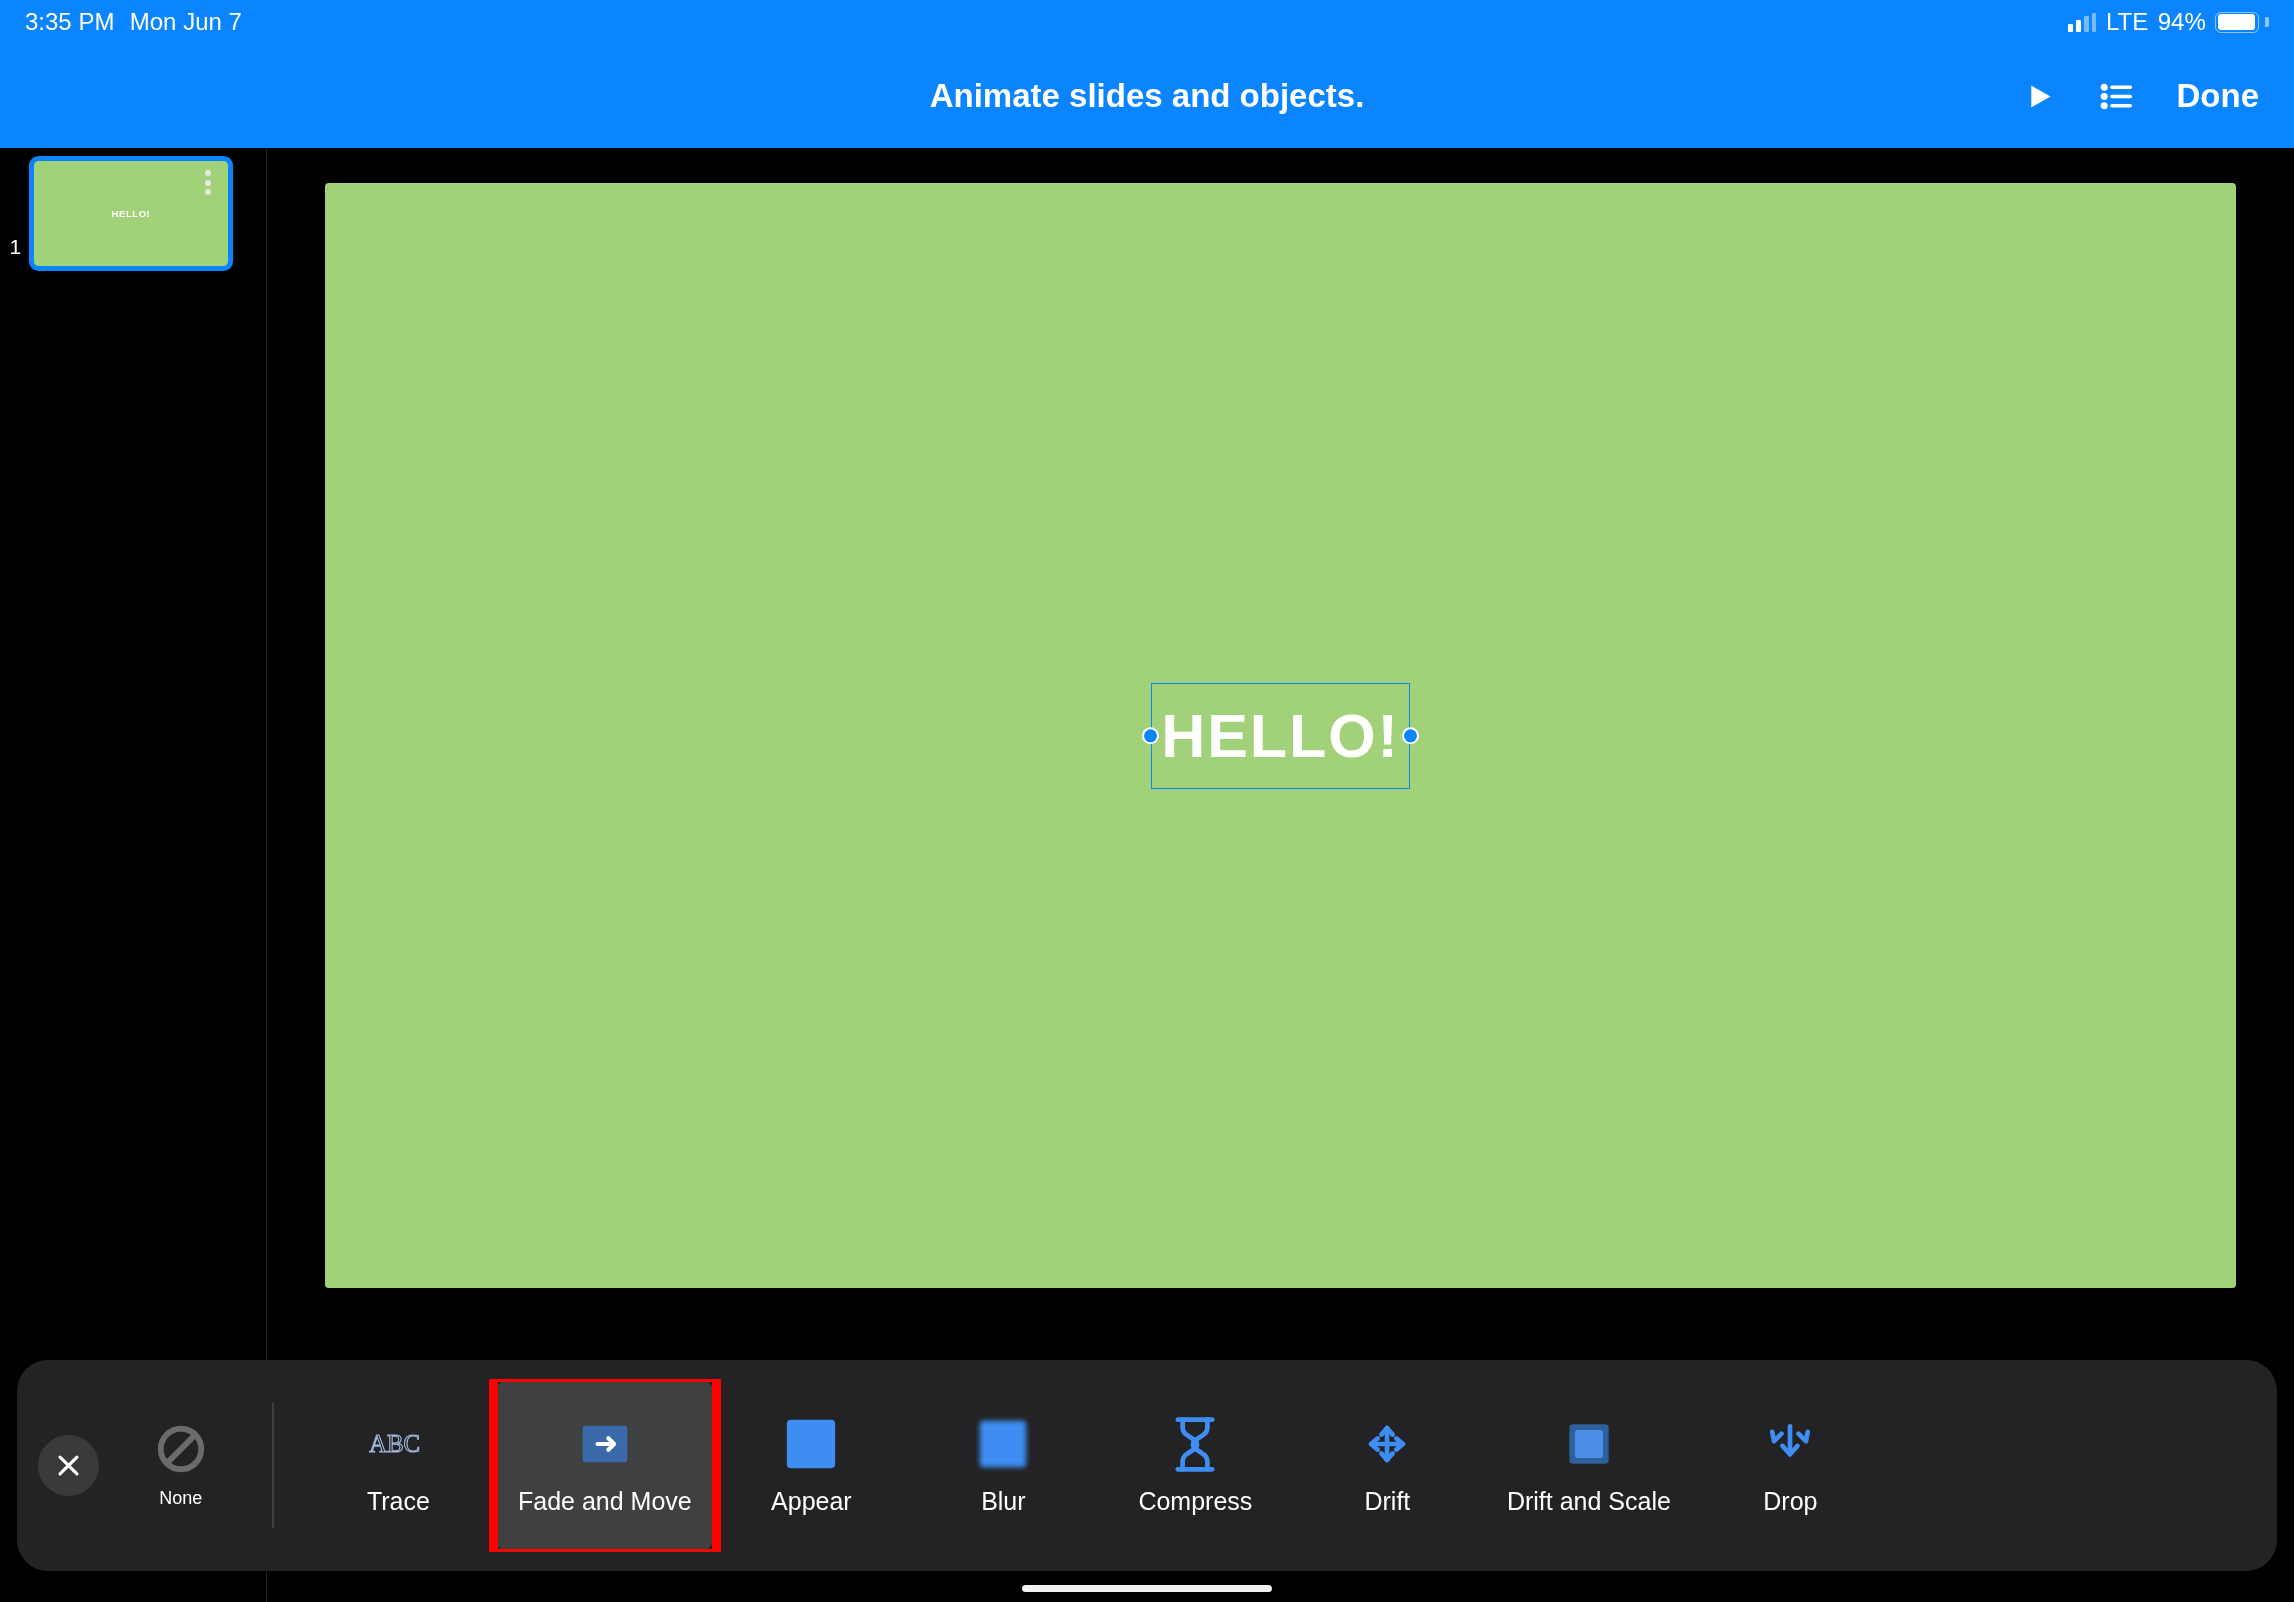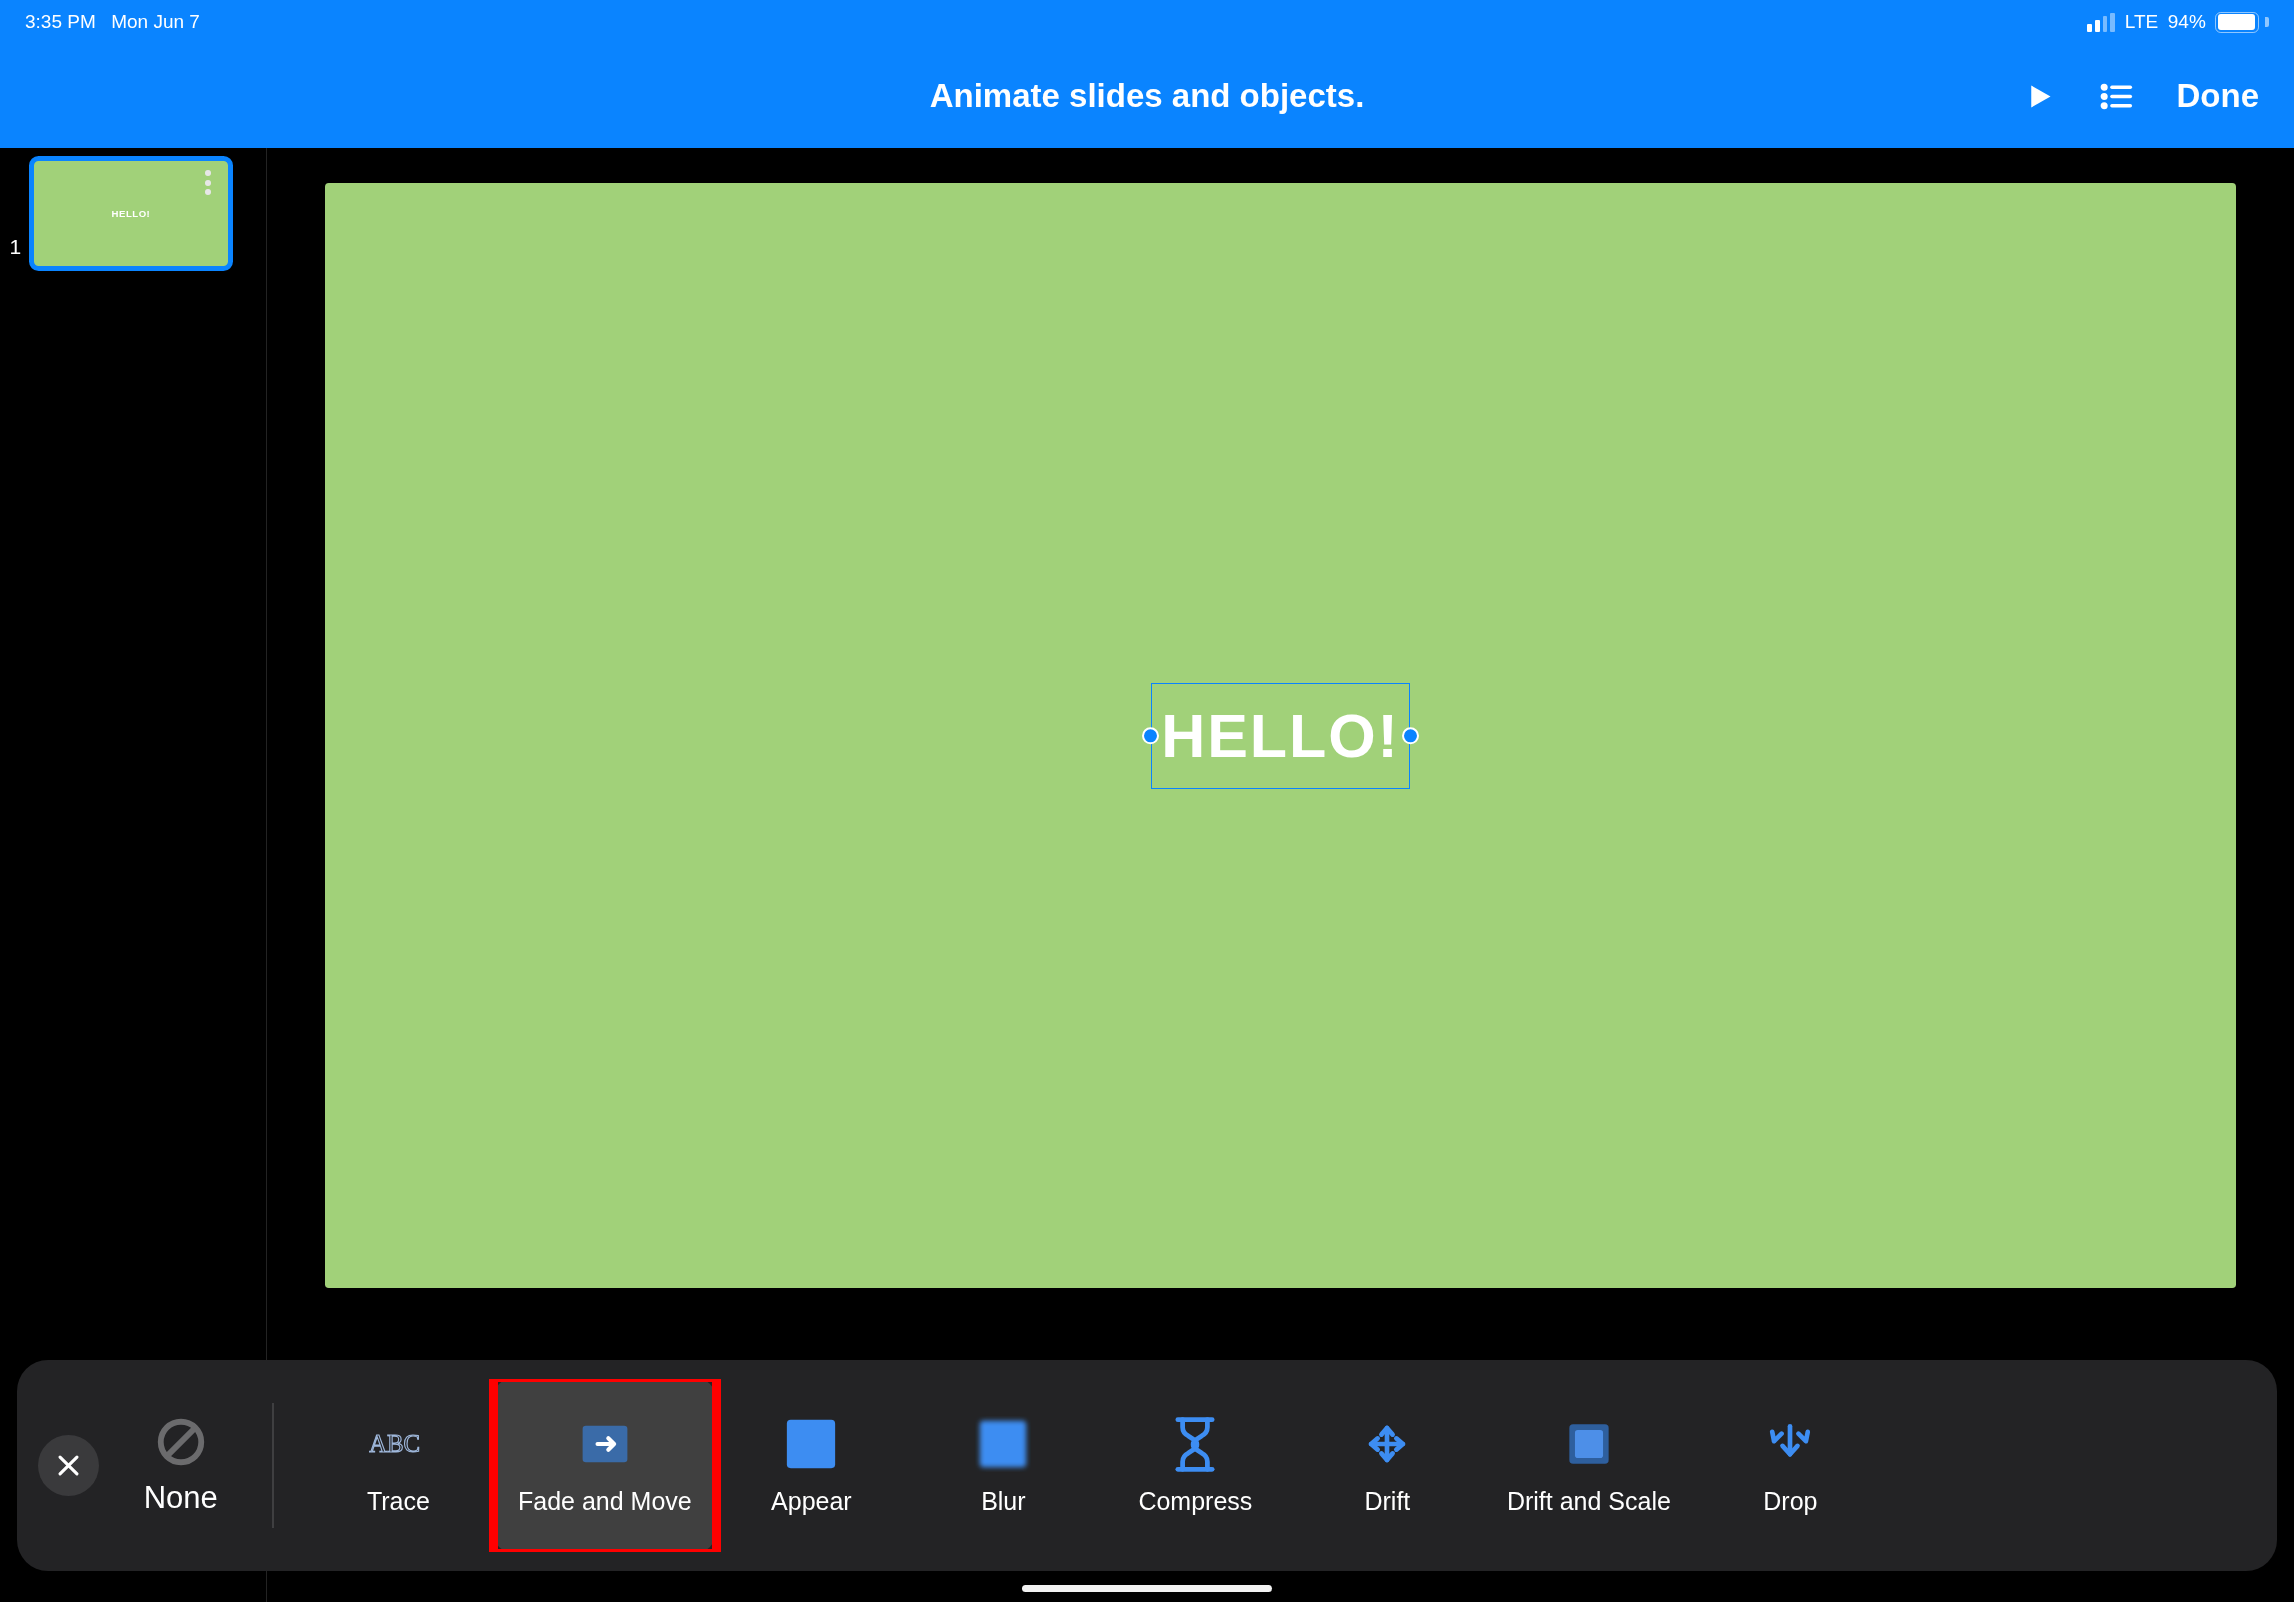--- a/index.html
+++ b/index.html
@@ -24,21 +24,21 @@
     color:var(--text);
     overflow:hidden;
     position:relative;
   }
 
   
   .statusbar{
     position:absolute;top:0;left:0;right:0;height:44px;
     background:var(--blue);
     display:flex;justify-content:space-between;align-items:center;
-    padding:0 25px;font-size:19px;font-weight:500;color:#fff;
+    padding:0 25px;font-size:24px;font-weight:500;color:#fff;
   }
   .statusbar .left{display:flex;gap:15.4px;align-items:center;}
   .statusbar .right{display:flex;gap:9.6px;align-items:center;}
   .battery{
     display:inline-flex;align-items:center;gap:5.8px;
   }
   .battery-body{
     width:44px;height:21px;border:1.9px solid rgba(255,255,255,.55);border-radius:5.8px;position:relative;
   }
   .battery-fill{position:absolute;left:1.9px;top:1.9px;bottom:1.9px;width:88%;background:#fff;border-radius:2.9px;}
@@ -224,21 +224,21 @@
       </svg>
   </div>
 
   <div class="none-cell">
     <span class="ico">
       <svg width="54" height="54" viewBox="0 0 24 24" fill="none" stroke="#6b6b6d" stroke-width="2.6">
           <circle cx="12" cy="12" r="9"></circle>
           <line x1="5.5" y1="18.5" x2="18.5" y2="5.5"></line>
         </svg>
     </span>
-    <span class="label" style="font-size:31px;">None</span>
+    <span class="label" style="font-size:18px;">None</span>
   </div>
 
   <div class="divider"></div>
 
   <div class="build-scroll">
 
 
     <div class="build-item">
       <span class="ico">
         <svg width="81" height="46" viewBox="0 0 84 48" style="font-size:26px">

